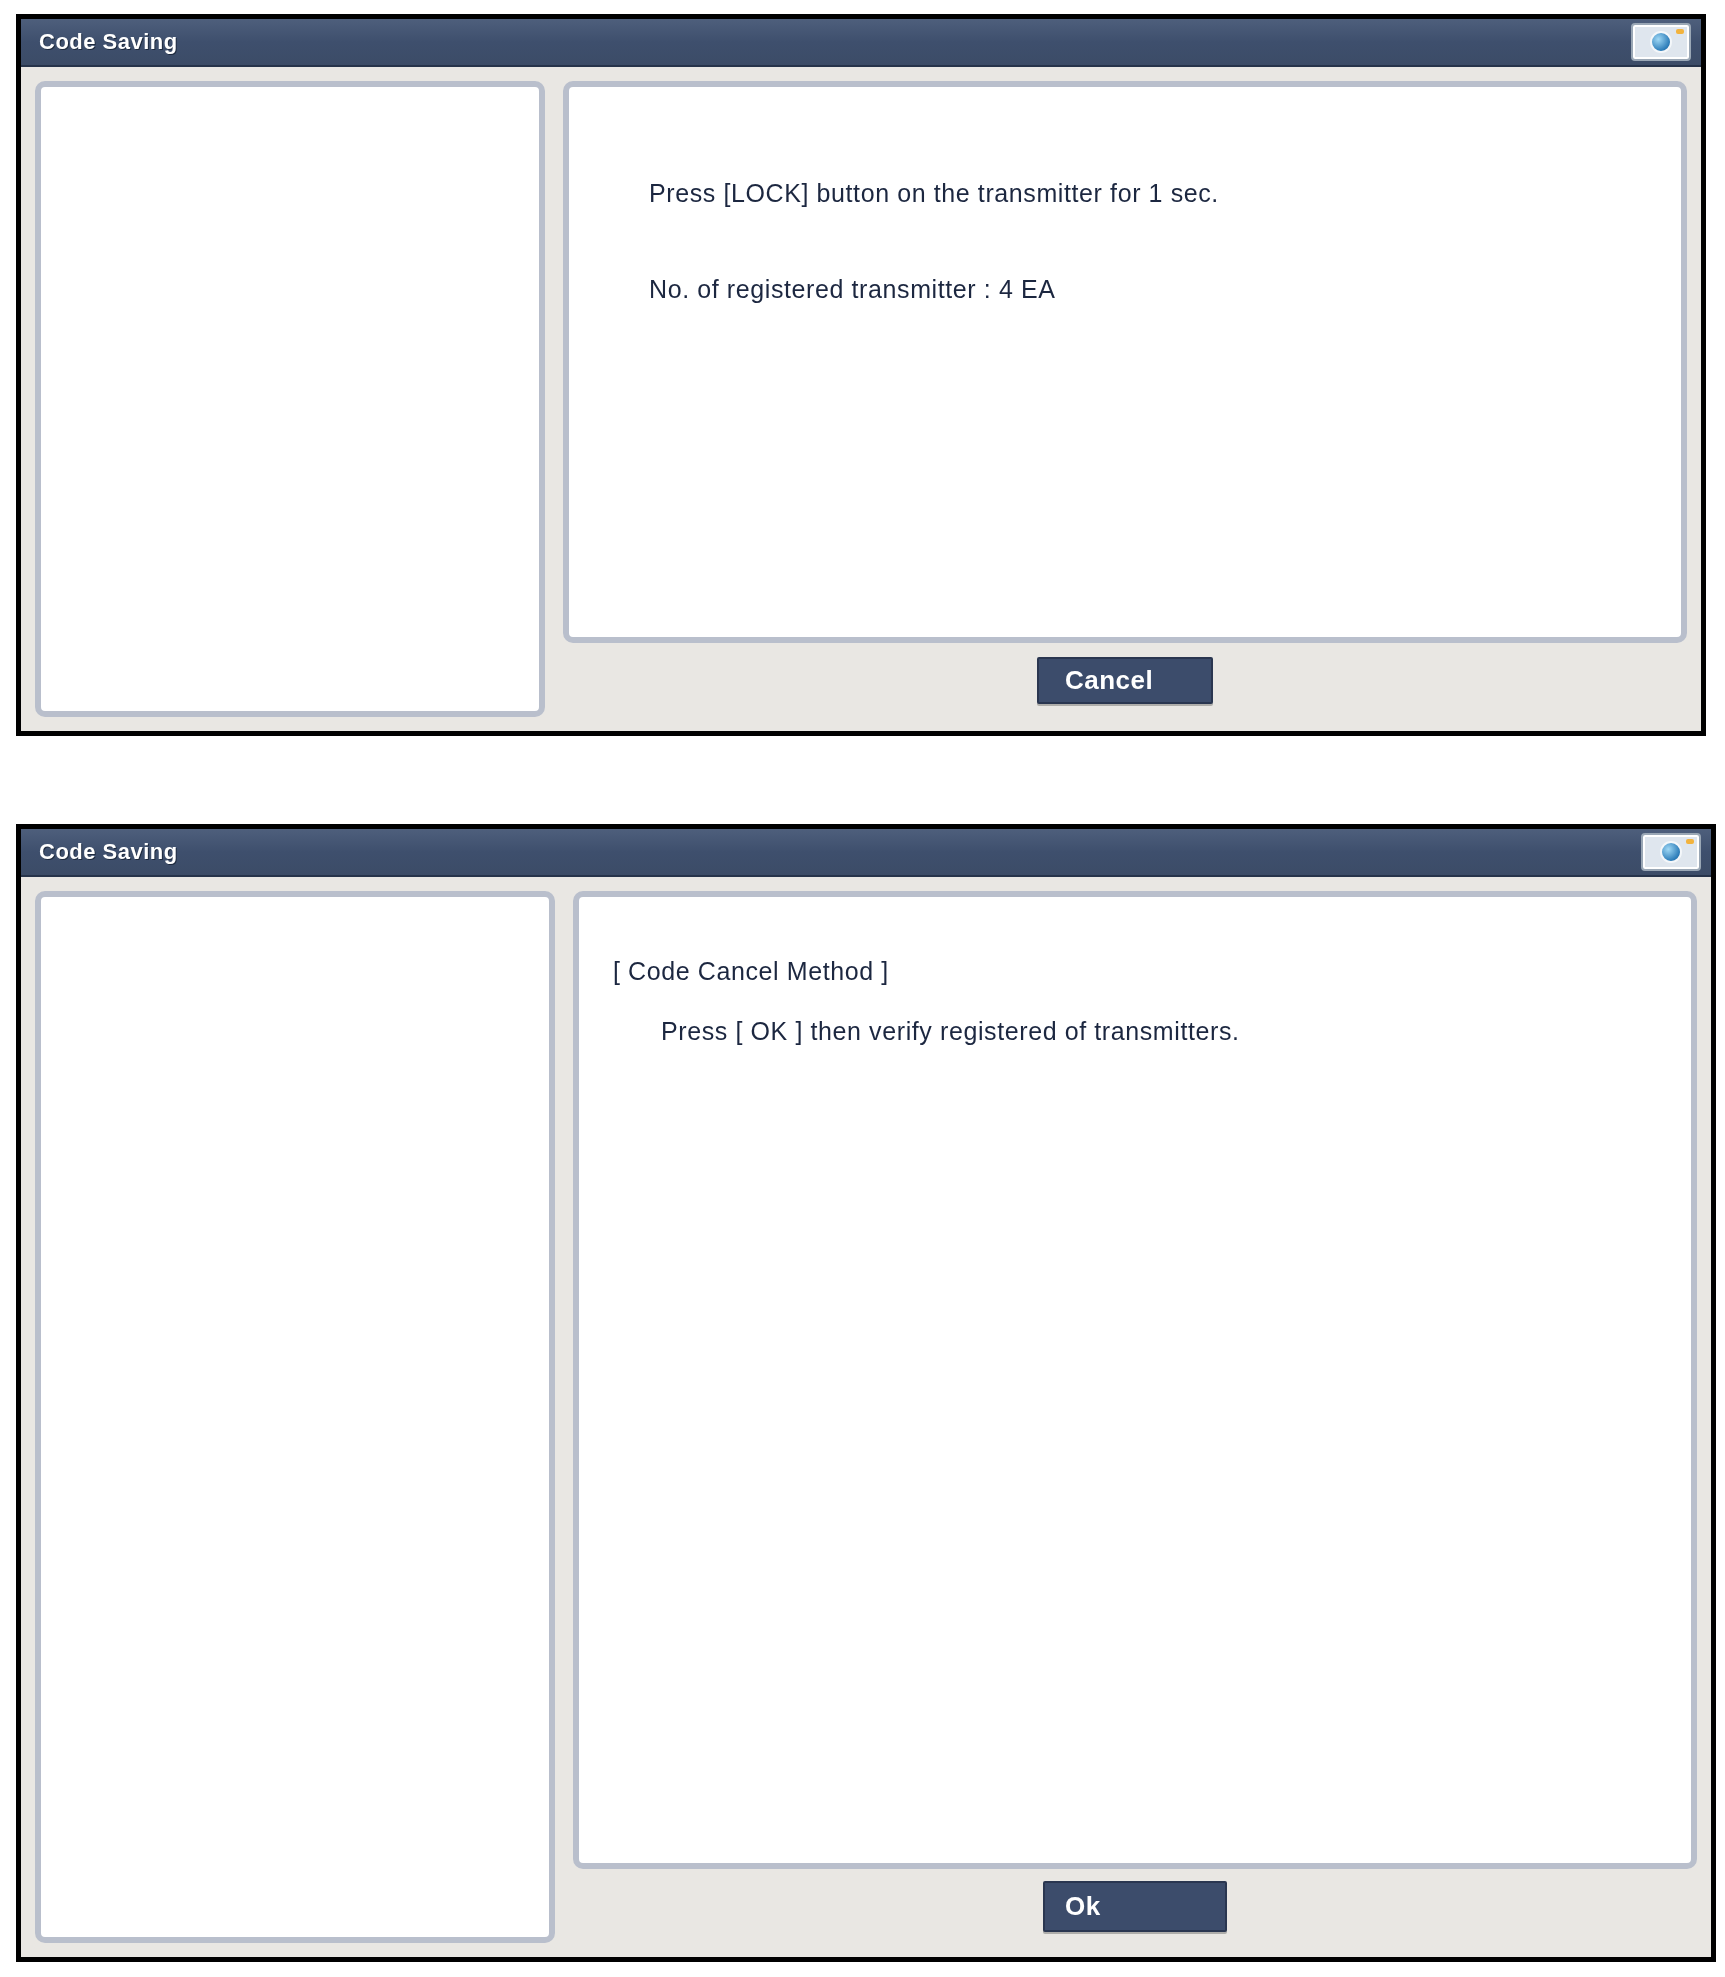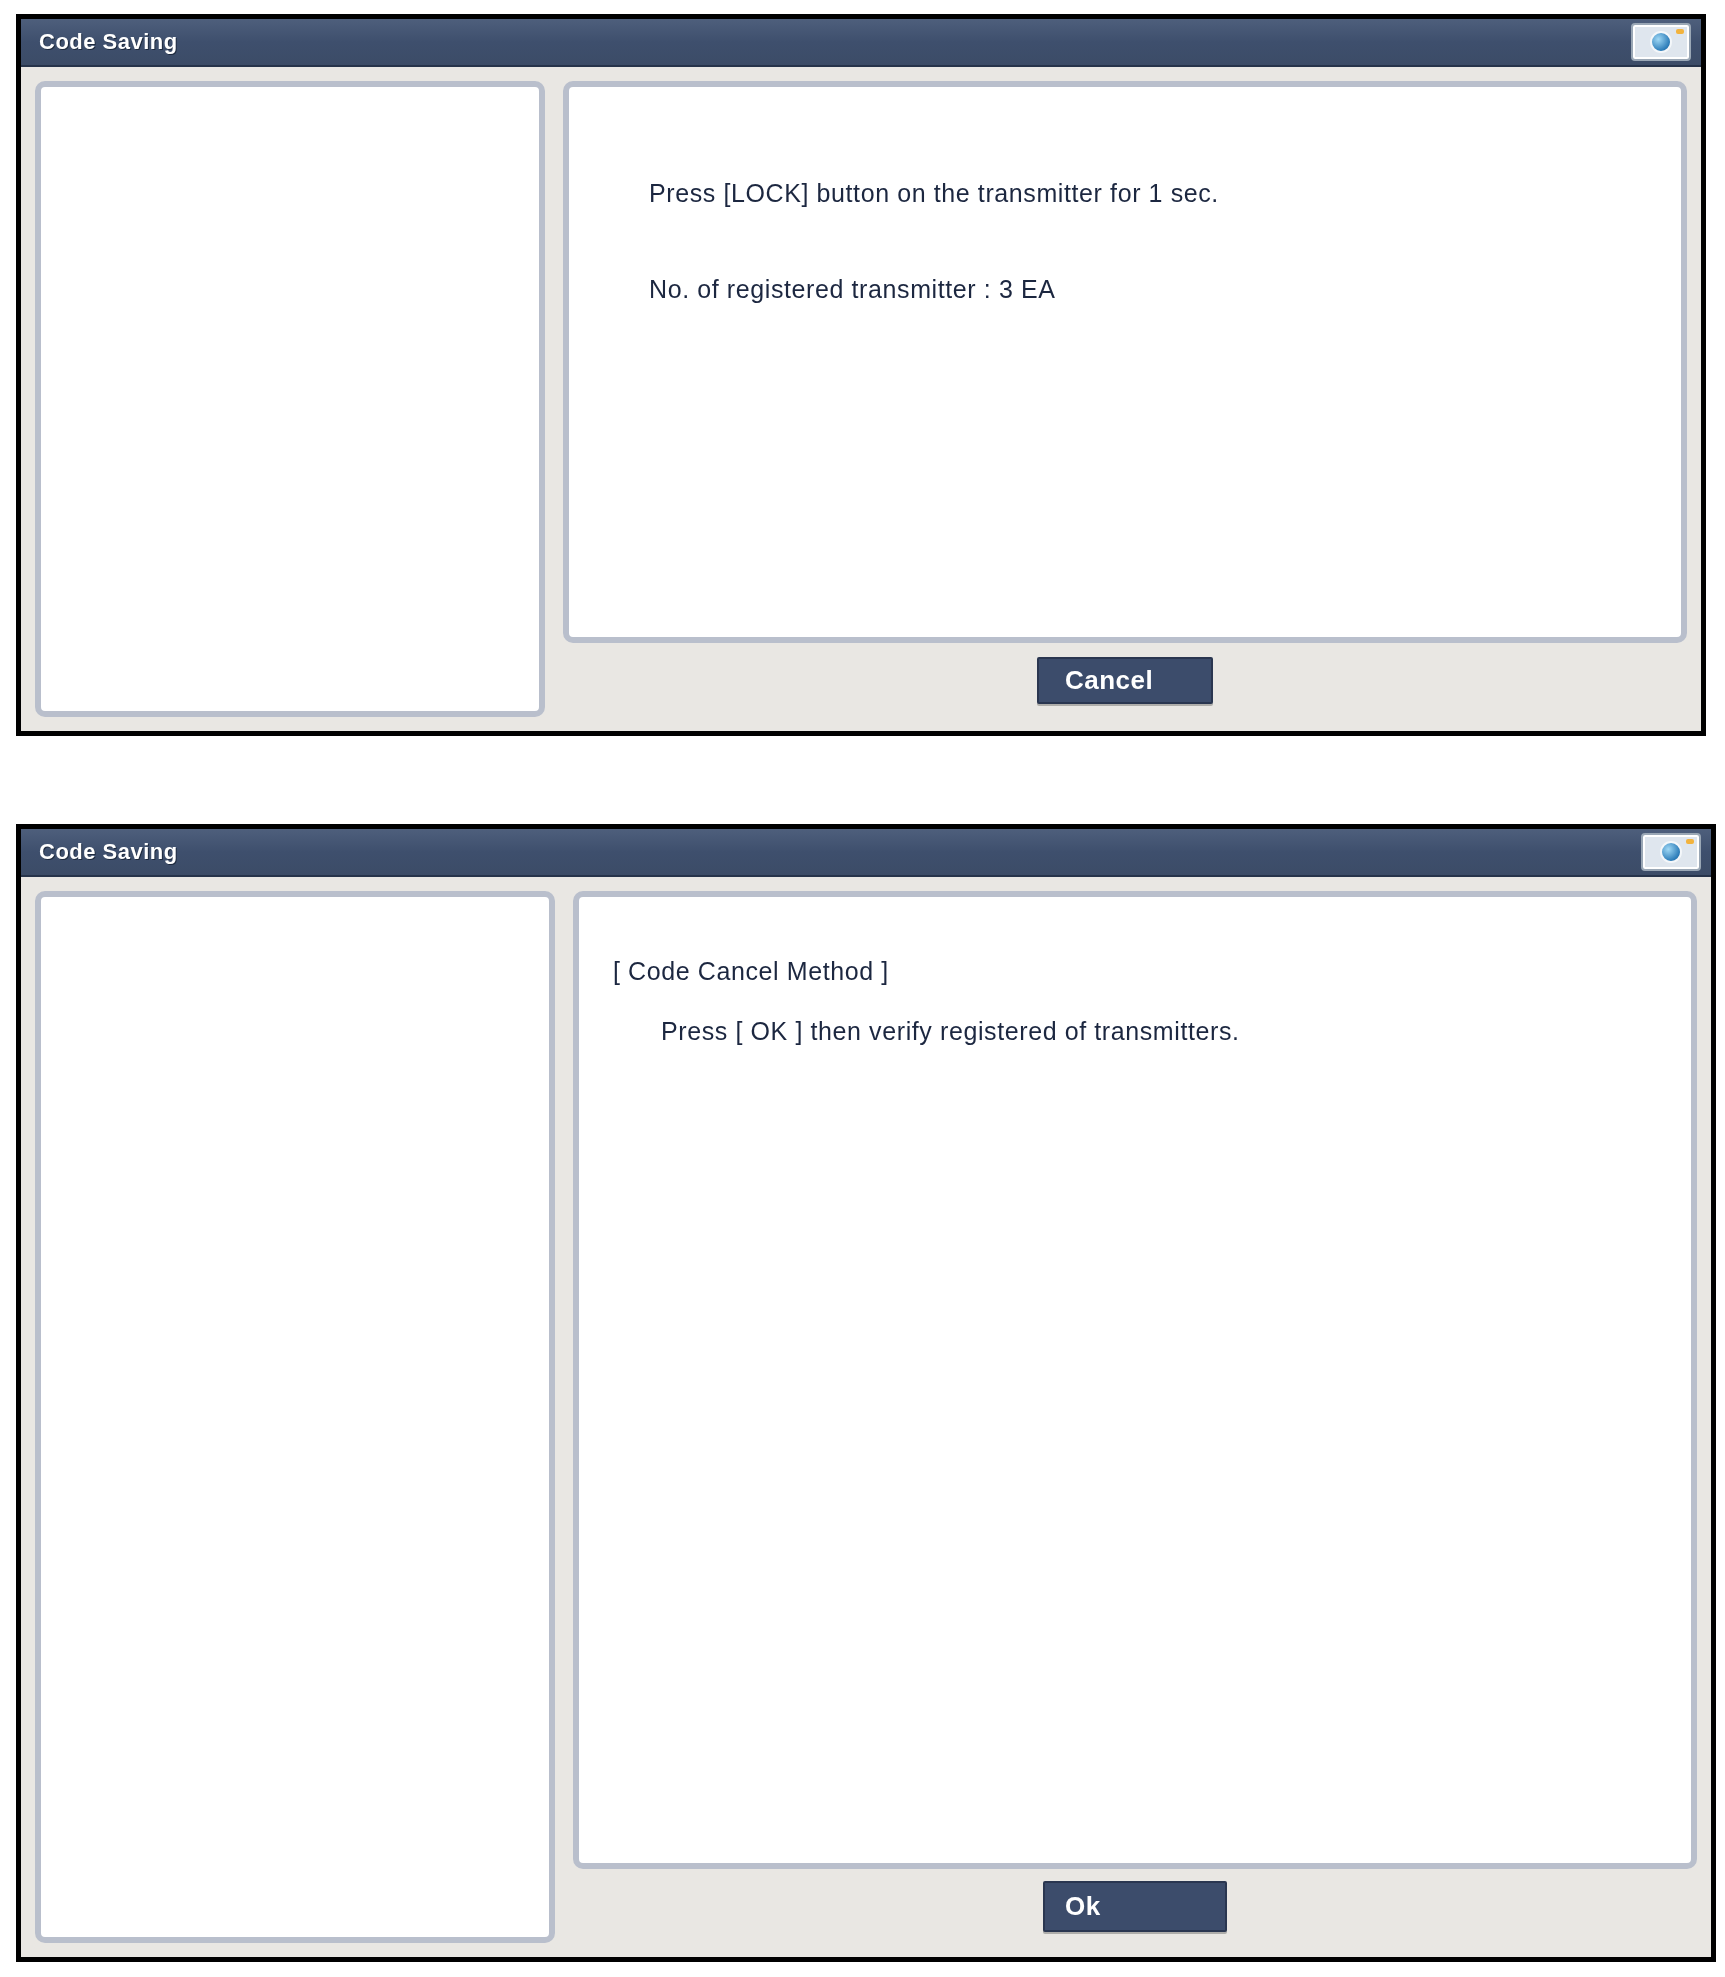--- a/index.html
+++ b/index.html
@@ -174,21 +174,21 @@
     <div class="win-body">
 
       <div class="left-pane">
         <span></span>
       </div>
 
       <div class="right-col">
 
         <div class="message-pane">
           <div class="msg-line msg-line-1">Press [LOCK] button on the transmitter for 1 sec.</div>
-          <div class="msg-line msg-line-2">No. of registered transmitter : 3 EA</div>
+          <div class="msg-line msg-line-2">No. of registered transmitter : 4 EA</div>
         </div>
 
         <div class="button-row">
           <div class="dlg-button">Cancel</div>
         </div>
 
       </div>
     </div>
   </div>
 

